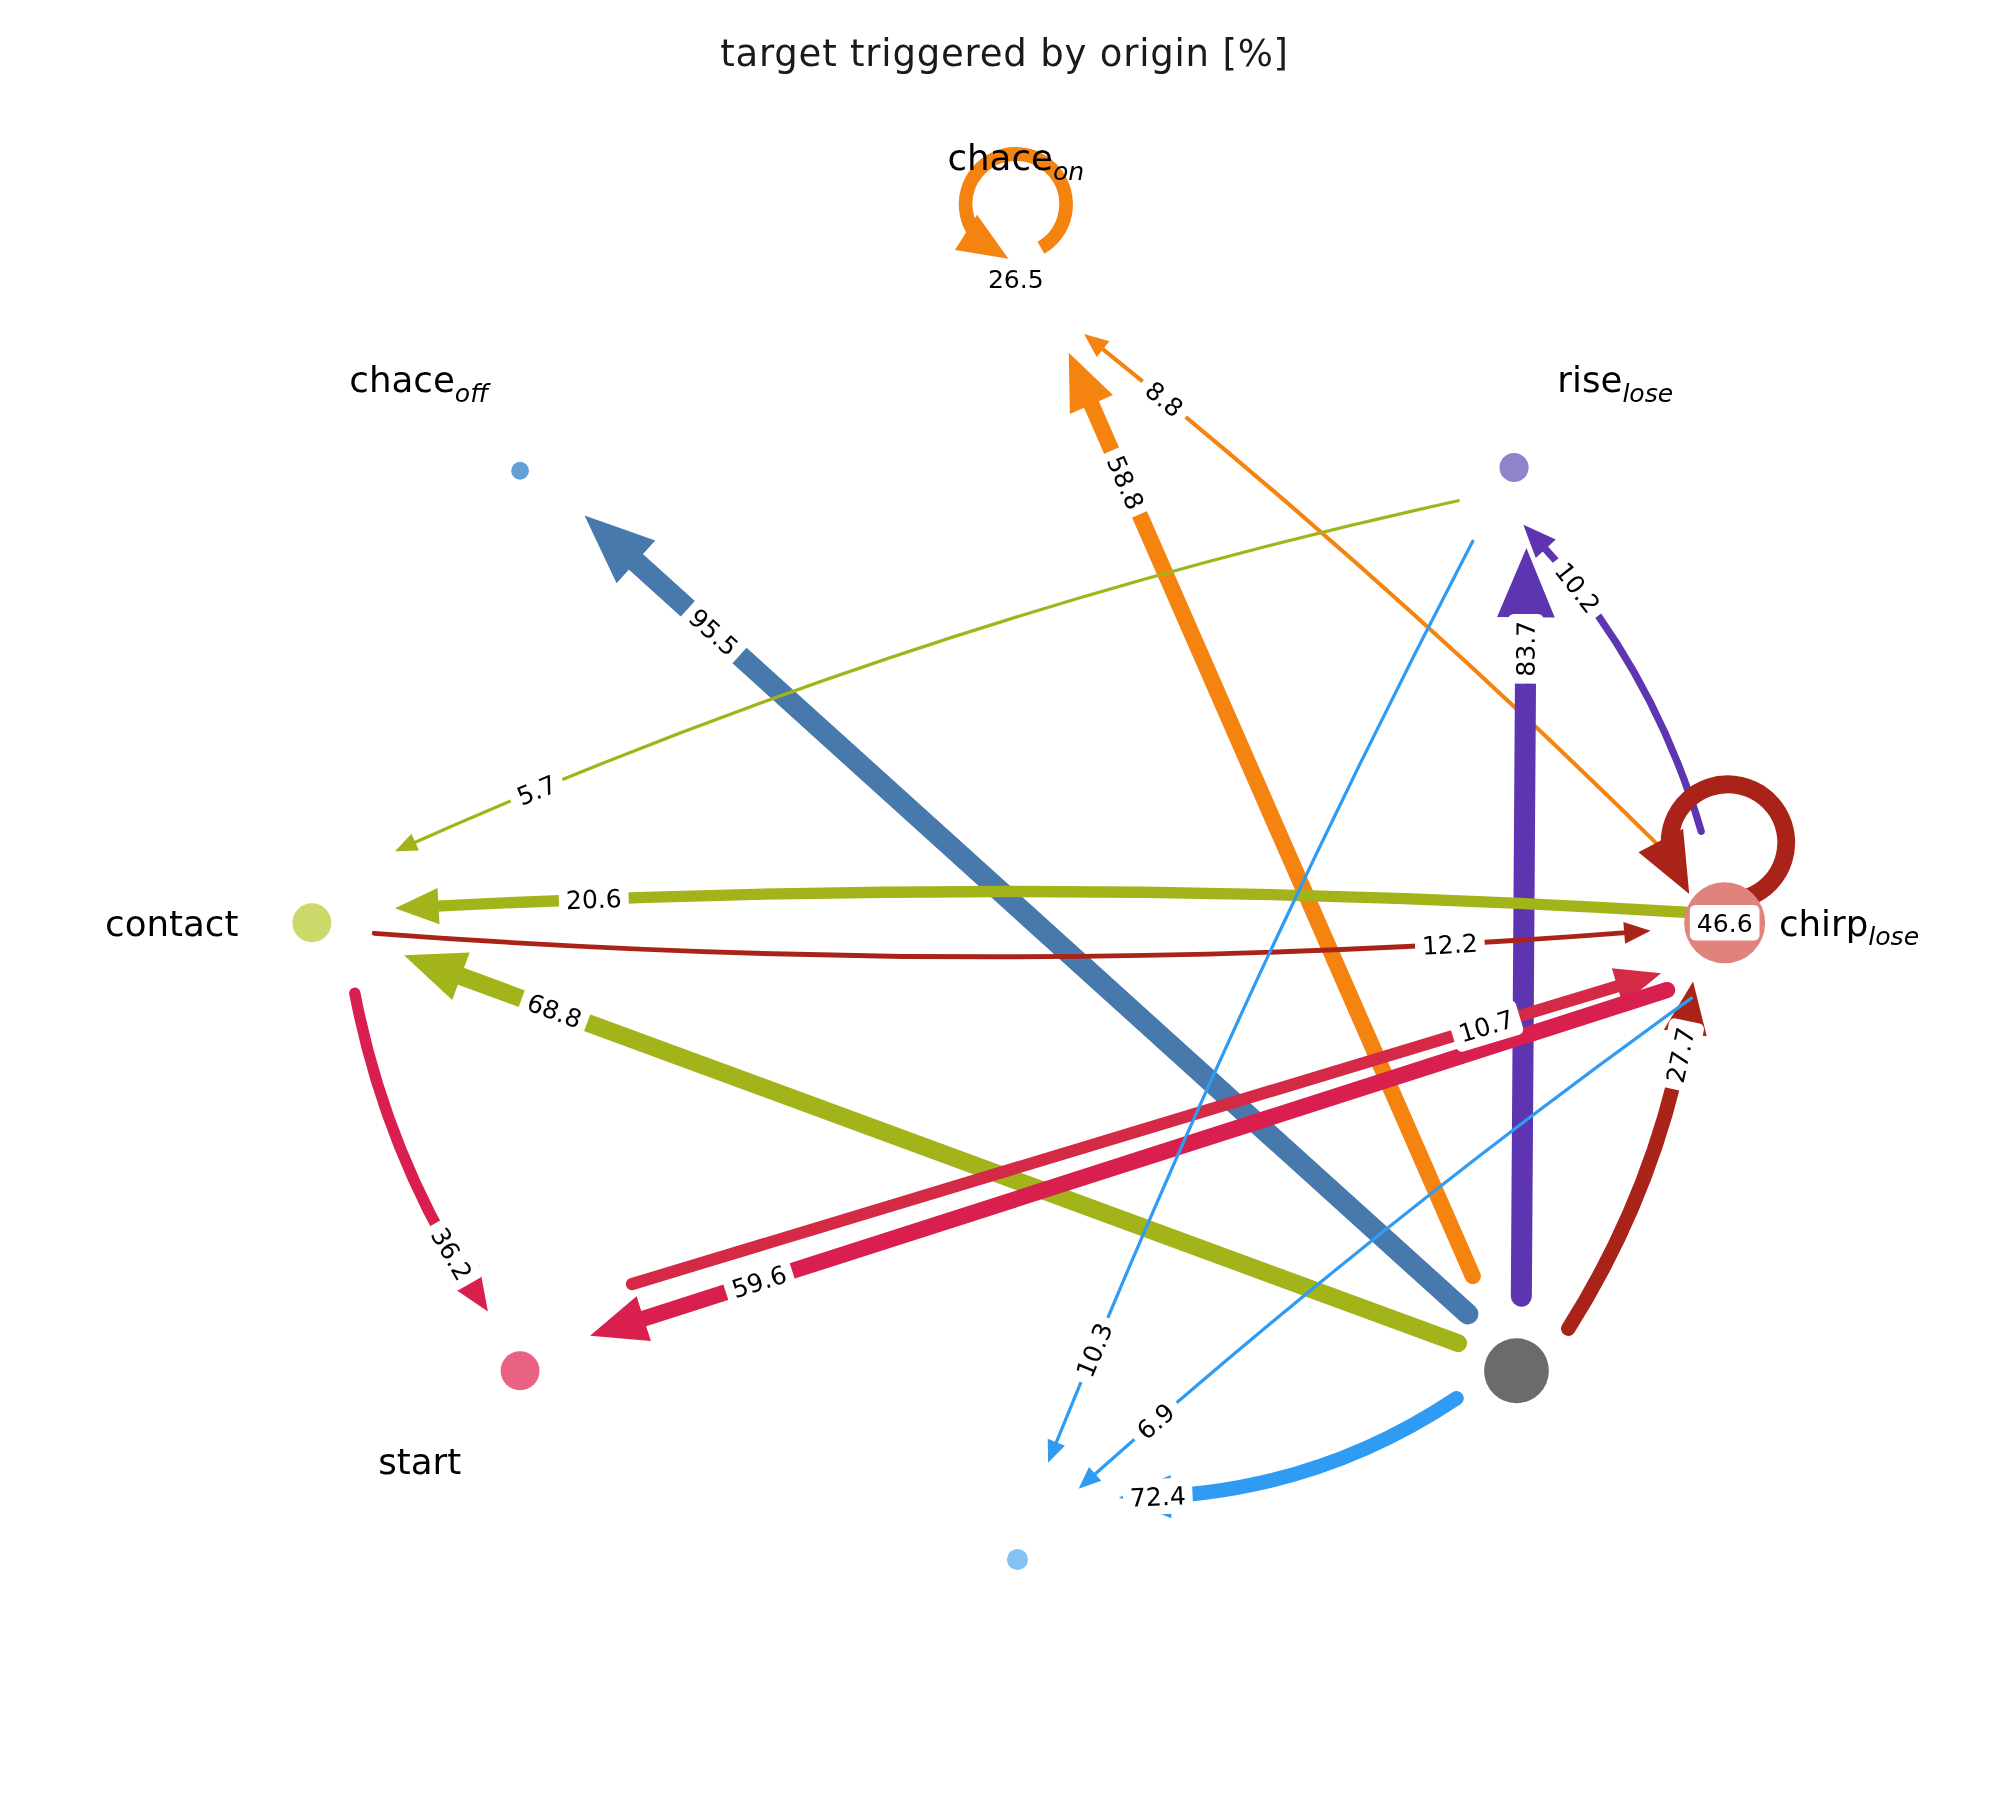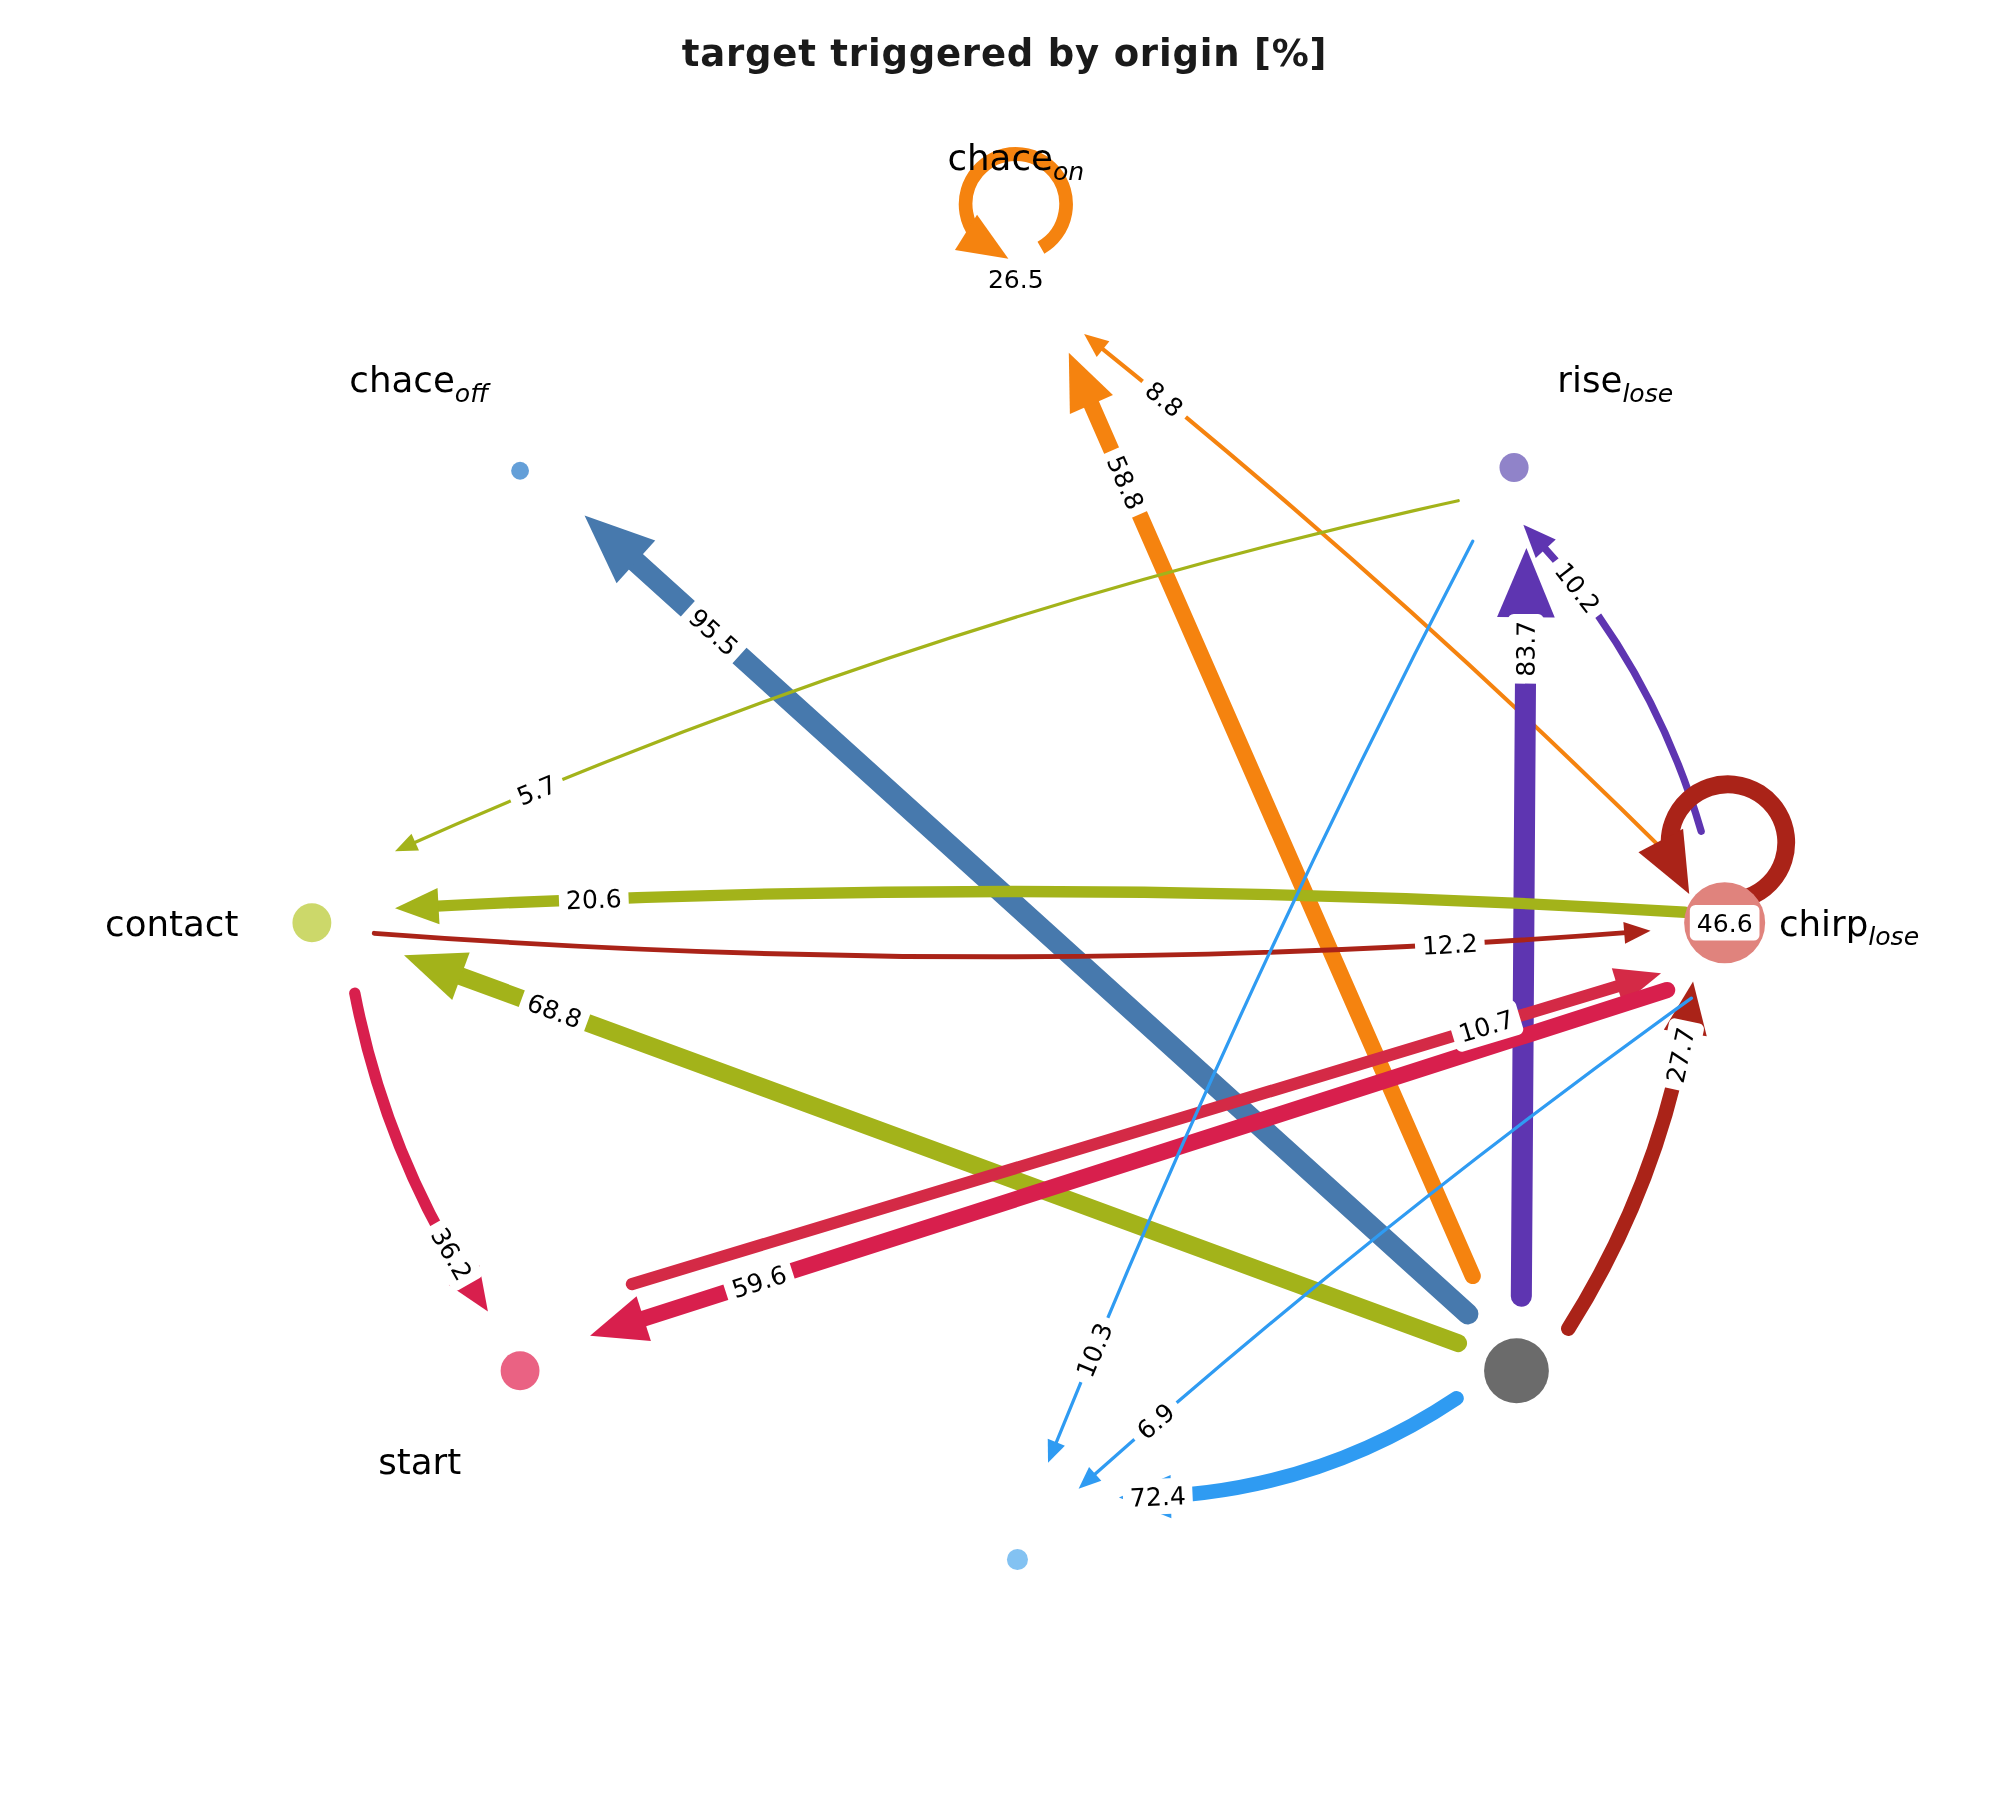--- a/index.html
+++ b/index.html
@@ -1,19 +1,19 @@
 <!DOCTYPE html>
 <html style="font-size:13px"><head>
 <meta charset="utf-8">
 <style>
   html,body{margin:0;padding:0;background:#ffffff;}
   body{width:2009px;height:1818px;font-family:"DejaVu Sans", sans-serif;}
   .stage{position:relative;width:2009px;height:1818px;overflow:hidden;background:#ffffff;}
   .chart-title{position:absolute;top:32px;left:0;width:100%;text-align:center;
-               font-size:37px;color:#1a1a1a;letter-spacing:0.8px;font-weight:bold;}
+               font-size:37px;color:#1a1a1a;letter-spacing:0.8px;}
   svg{position:absolute;left:0;top:0;}
   .edge-label-text{font-size:31px;fill:#000;}
   .node-label{font-size:44px;fill:#000;}
   .node-sub{font-size:31px;font-style:italic;}
 </style>
 </head>
 <body>
 
 <div class="stage">
   <div class="chart-title">target triggered by origin [%]</div>

